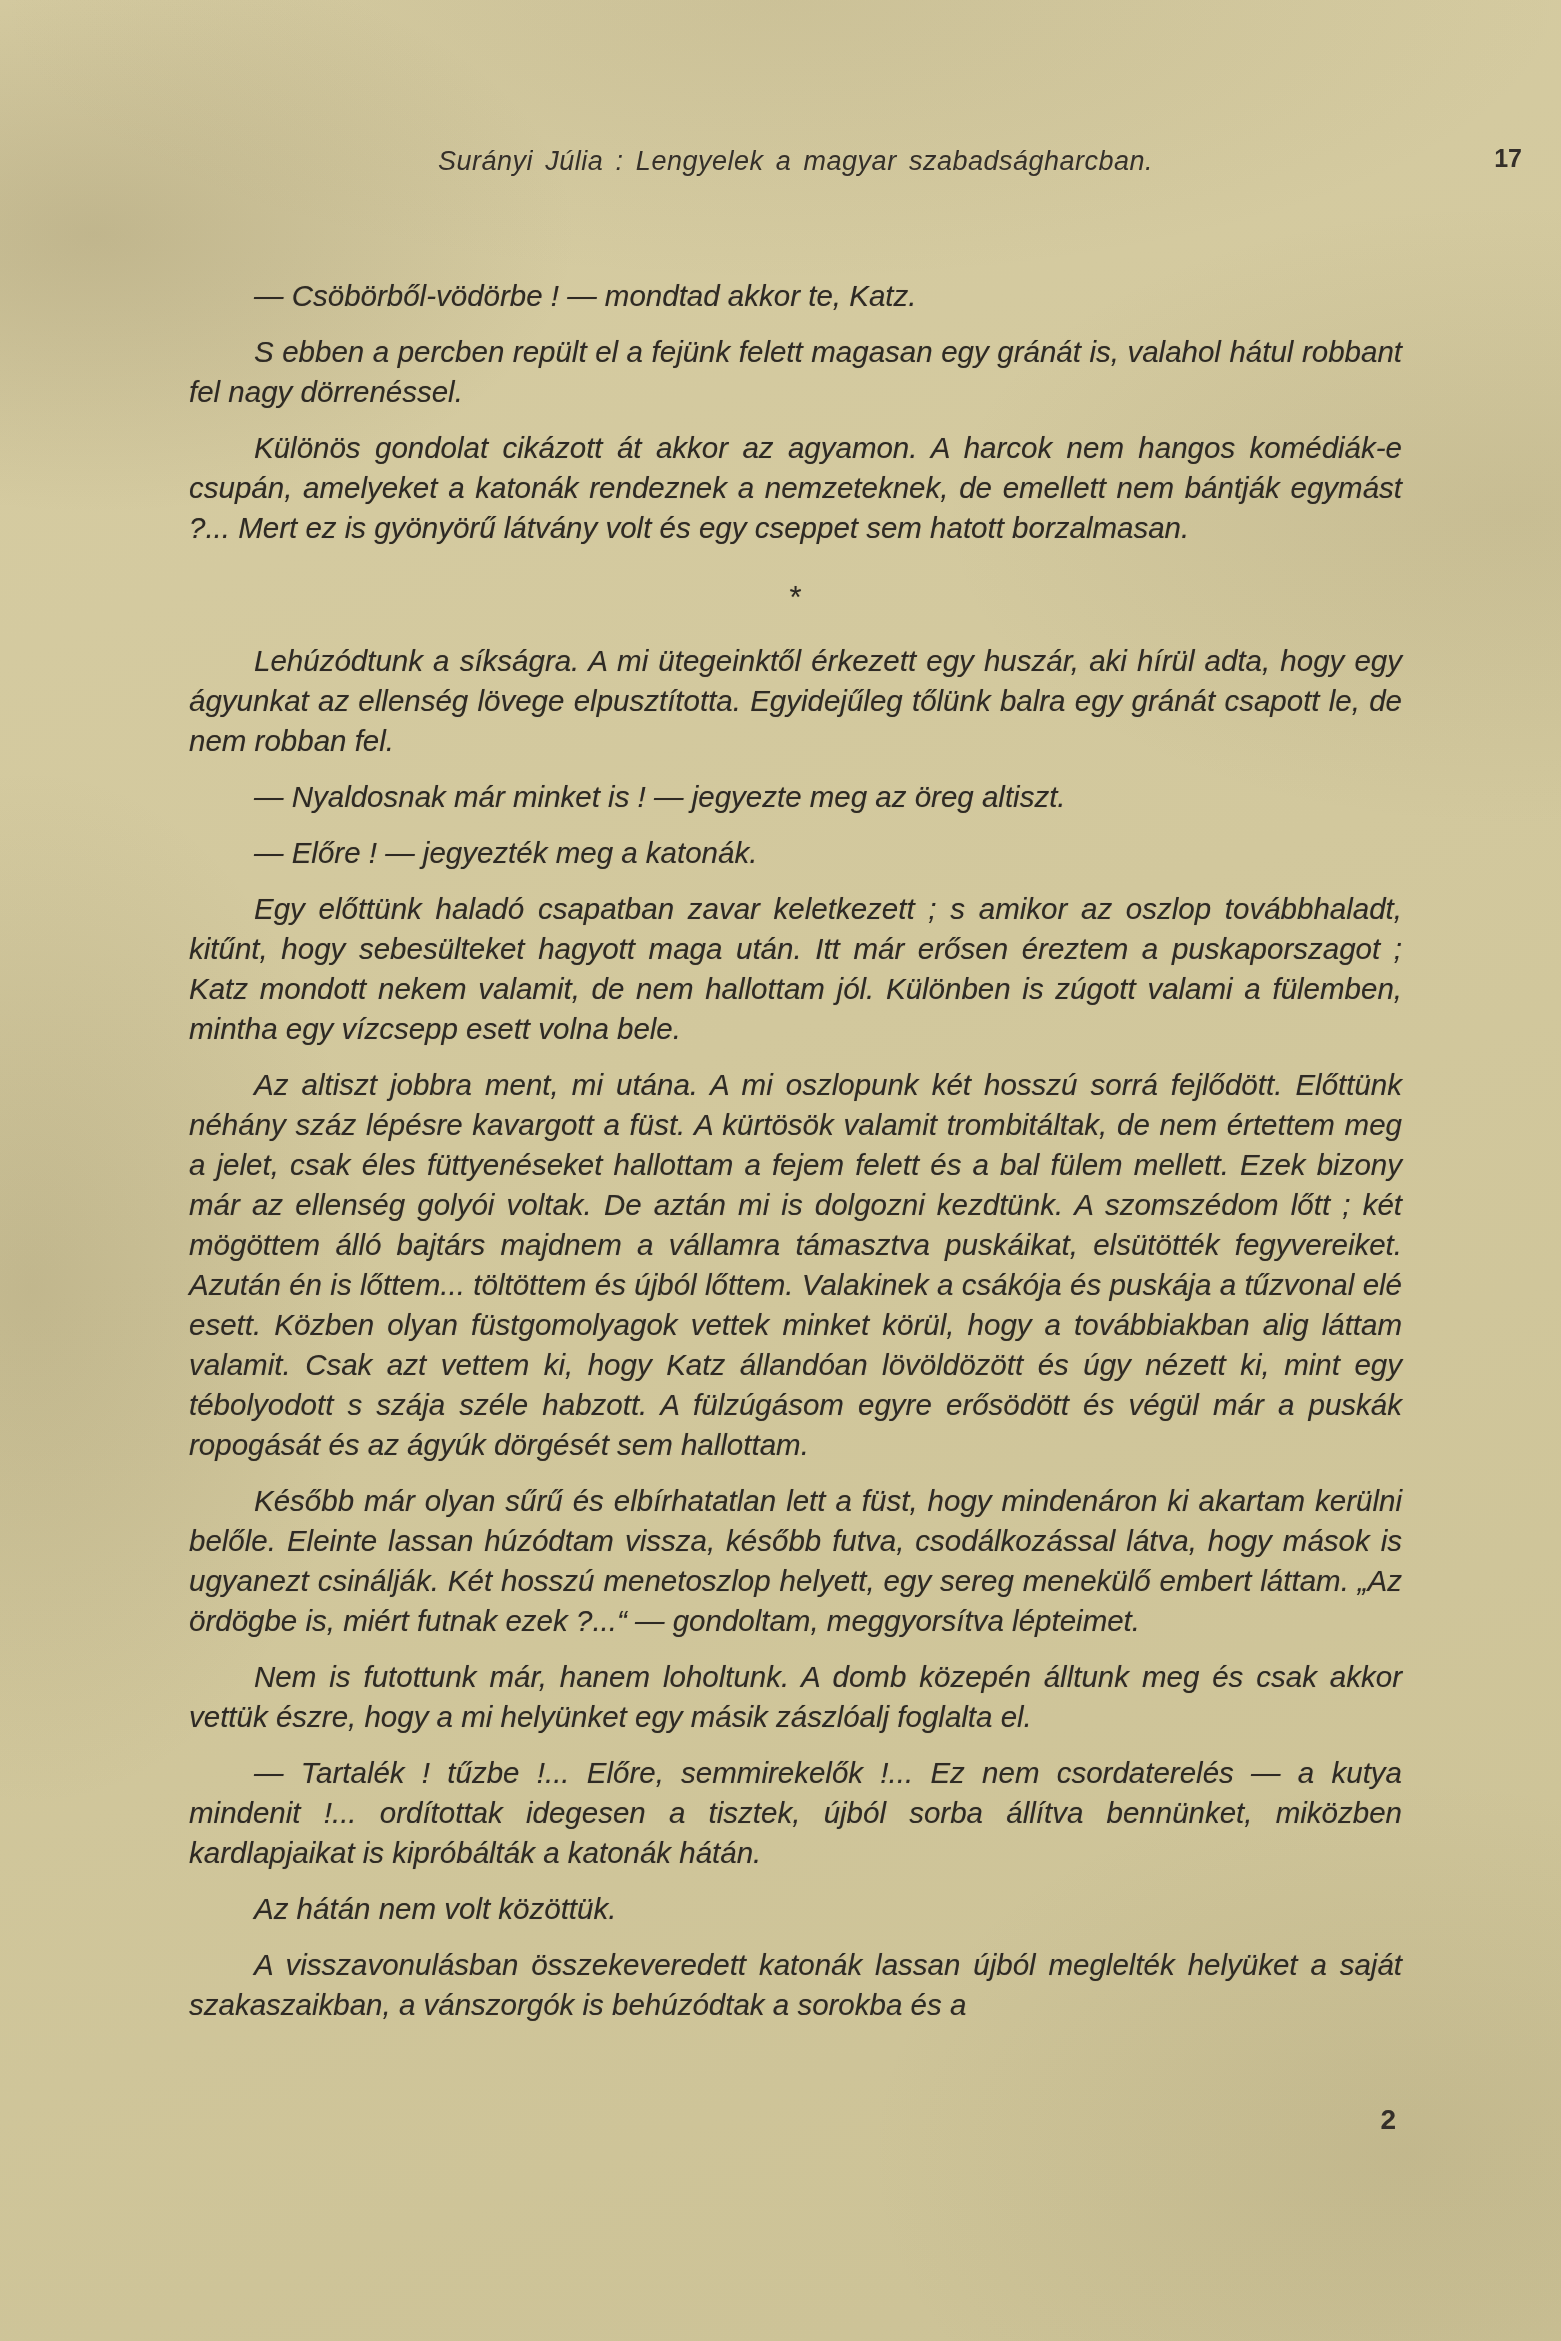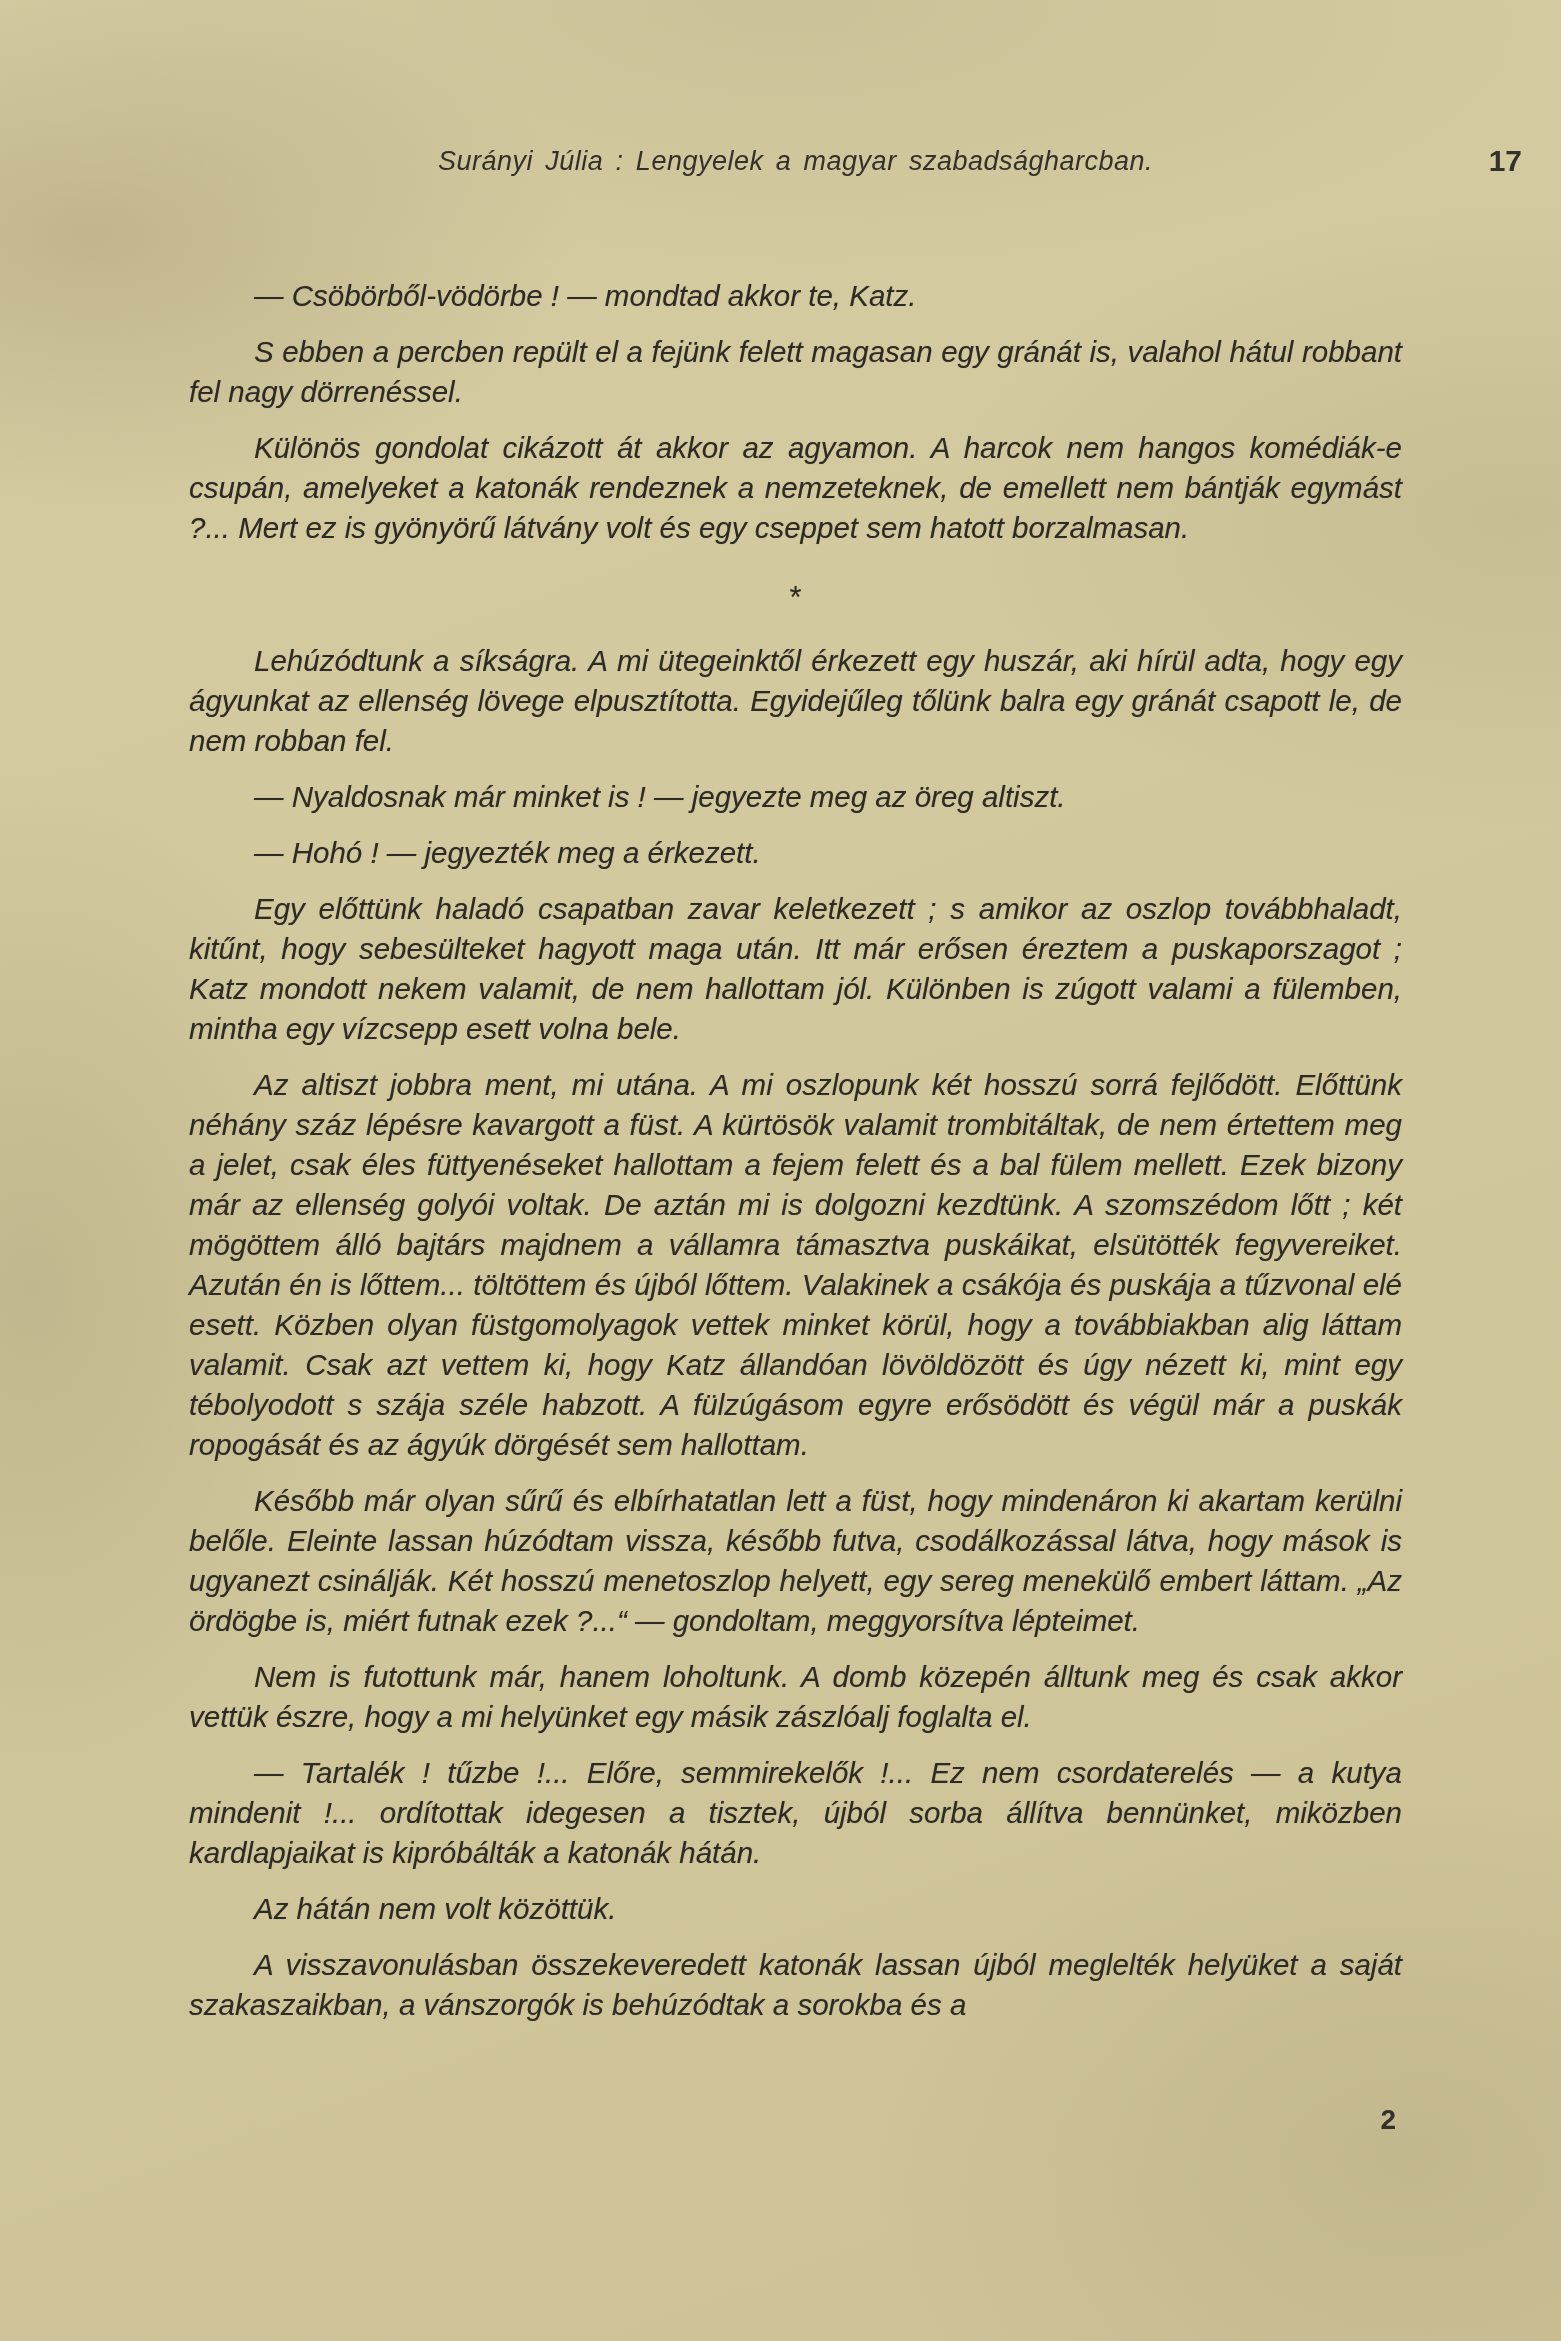--- a/index.html
+++ b/index.html
@@ -33,21 +33,21 @@
     font-size: 27px;
     letter-spacing: 0.5px;
     word-spacing: 4.3px;
     color: #35302a;
   }
 
   .folio {
     position: absolute;
     top: 144px;
     right: 39px;
-    font-size: 30px;
+    font-size: 25px;
     font-weight: bold;
     font-style: normal;
     color: #35302a;
   }
 
   .text-body {
     position: absolute;
     top: 260px;
     left: 173px;
     width: 1245px;
@@ -98,21 +98,21 @@
   <div class="text-body">
 
     <p>— Csöbörből-vödörbe ! — mondtad akkor te, Katz.</p>
     <p>S ebben a percben repült el a fejünk felett magasan egy gránát is, valahol hátul robbant fel nagy dörrenéssel.</p>
     <p>Különös gondolat cikázott át akkor az agyamon. A harcok nem hangos komédiák-e csupán, amelyeket a katonák rendeznek a nemzeteknek, de emellett nem bántják egymást ?... Mert ez is gyönyörű látvány volt és egy cseppet sem hatott borzalmasan.</p>
 
     <div class="section-break">*</div>
 
     <p>Lehúzódtunk a síkságra. A mi ütegeinktől érkezett egy huszár, aki hírül adta, hogy egy ágyunkat az ellenség lövege elpusztította. Egyidejűleg tőlünk balra egy gránát csapott le, de nem robban fel.</p>
     <p>— Nyaldosnak már minket is ! — jegyezte meg az öreg altiszt.</p>
-    <p>— Hohó ! — jegyezték meg a érkezett.</p>
+    <p>— Előre ! — jegyezték meg a katonák.</p>
     <p>Egy előttünk haladó csapatban zavar keletkezett ; s amikor az oszlop továbbhaladt, kitűnt, hogy sebesülteket hagyott maga után. Itt már erősen éreztem a puskaporszagot ; Katz mondott nekem valamit, de nem hallottam jól. Különben is zúgott valami a fülemben, mintha egy vízcsepp esett volna bele.</p>
     <p>Az altiszt jobbra ment, mi utána. A mi oszlopunk két hosszú sorrá fejlődött. Előttünk néhány száz lépésre kavargott a füst. A kürtösök valamit trombitáltak, de nem értettem meg a jelet, csak éles füttyenéseket hallottam a fejem felett és a bal fülem mellett. Ezek bizony már az ellenség golyói voltak. De aztán mi is dolgozni kezdtünk. A szomszédom lőtt ; két mögöttem álló bajtárs majdnem a vállamra támasztva puskáikat, elsütötték fegyvereiket. Azután én is lőttem... töltöttem és újból lőttem. Valakinek a csákója és puskája a tűzvonal elé esett. Közben olyan füstgomolyagok vettek minket körül, hogy a továbbiakban alig láttam valamit. Csak azt vettem ki, hogy Katz állandóan lövöldözött és úgy nézett ki, mint egy tébolyodott s szája széle habzott. A fülzúgásom egyre erősödött és végül már a puskák ropogását és az ágyúk dörgését sem hallottam.</p>
     <p>Később már olyan sűrű és elbírhatatlan lett a füst, hogy mindenáron ki akartam kerülni belőle. Eleinte lassan húzódtam vissza, később futva, csodálkozással látva, hogy mások is ugyanezt csinálják. Két hosszú menetoszlop helyett, egy sereg menekülő embert láttam. „Az ördögbe is, miért futnak ezek ?...“ — gondoltam, meggyorsítva lépteimet.</p>
     <p>Nem is futottunk már, hanem loholtunk. A domb közepén álltunk meg és csak akkor vettük észre, hogy a mi helyünket egy másik zászlóalj foglalta el.</p>
     <p>— Tartalék ! tűzbe !... Előre, semmirekelők !... Ez nem csordaterelés — a kutya mindenit !... ordítottak idegesen a tisztek, újból sorba állítva bennünket, miközben kardlapjaikat is kipróbálták a katonák hátán.</p>
     <p>Az hátán nem volt közöttük.</p>
     <p>A visszavonulásban összekeveredett katonák lassan újból meglelték helyüket a saját szakaszaikban,  a vánszorgók is behúzódtak a sorokba és a</p>
 
   </div>
 

